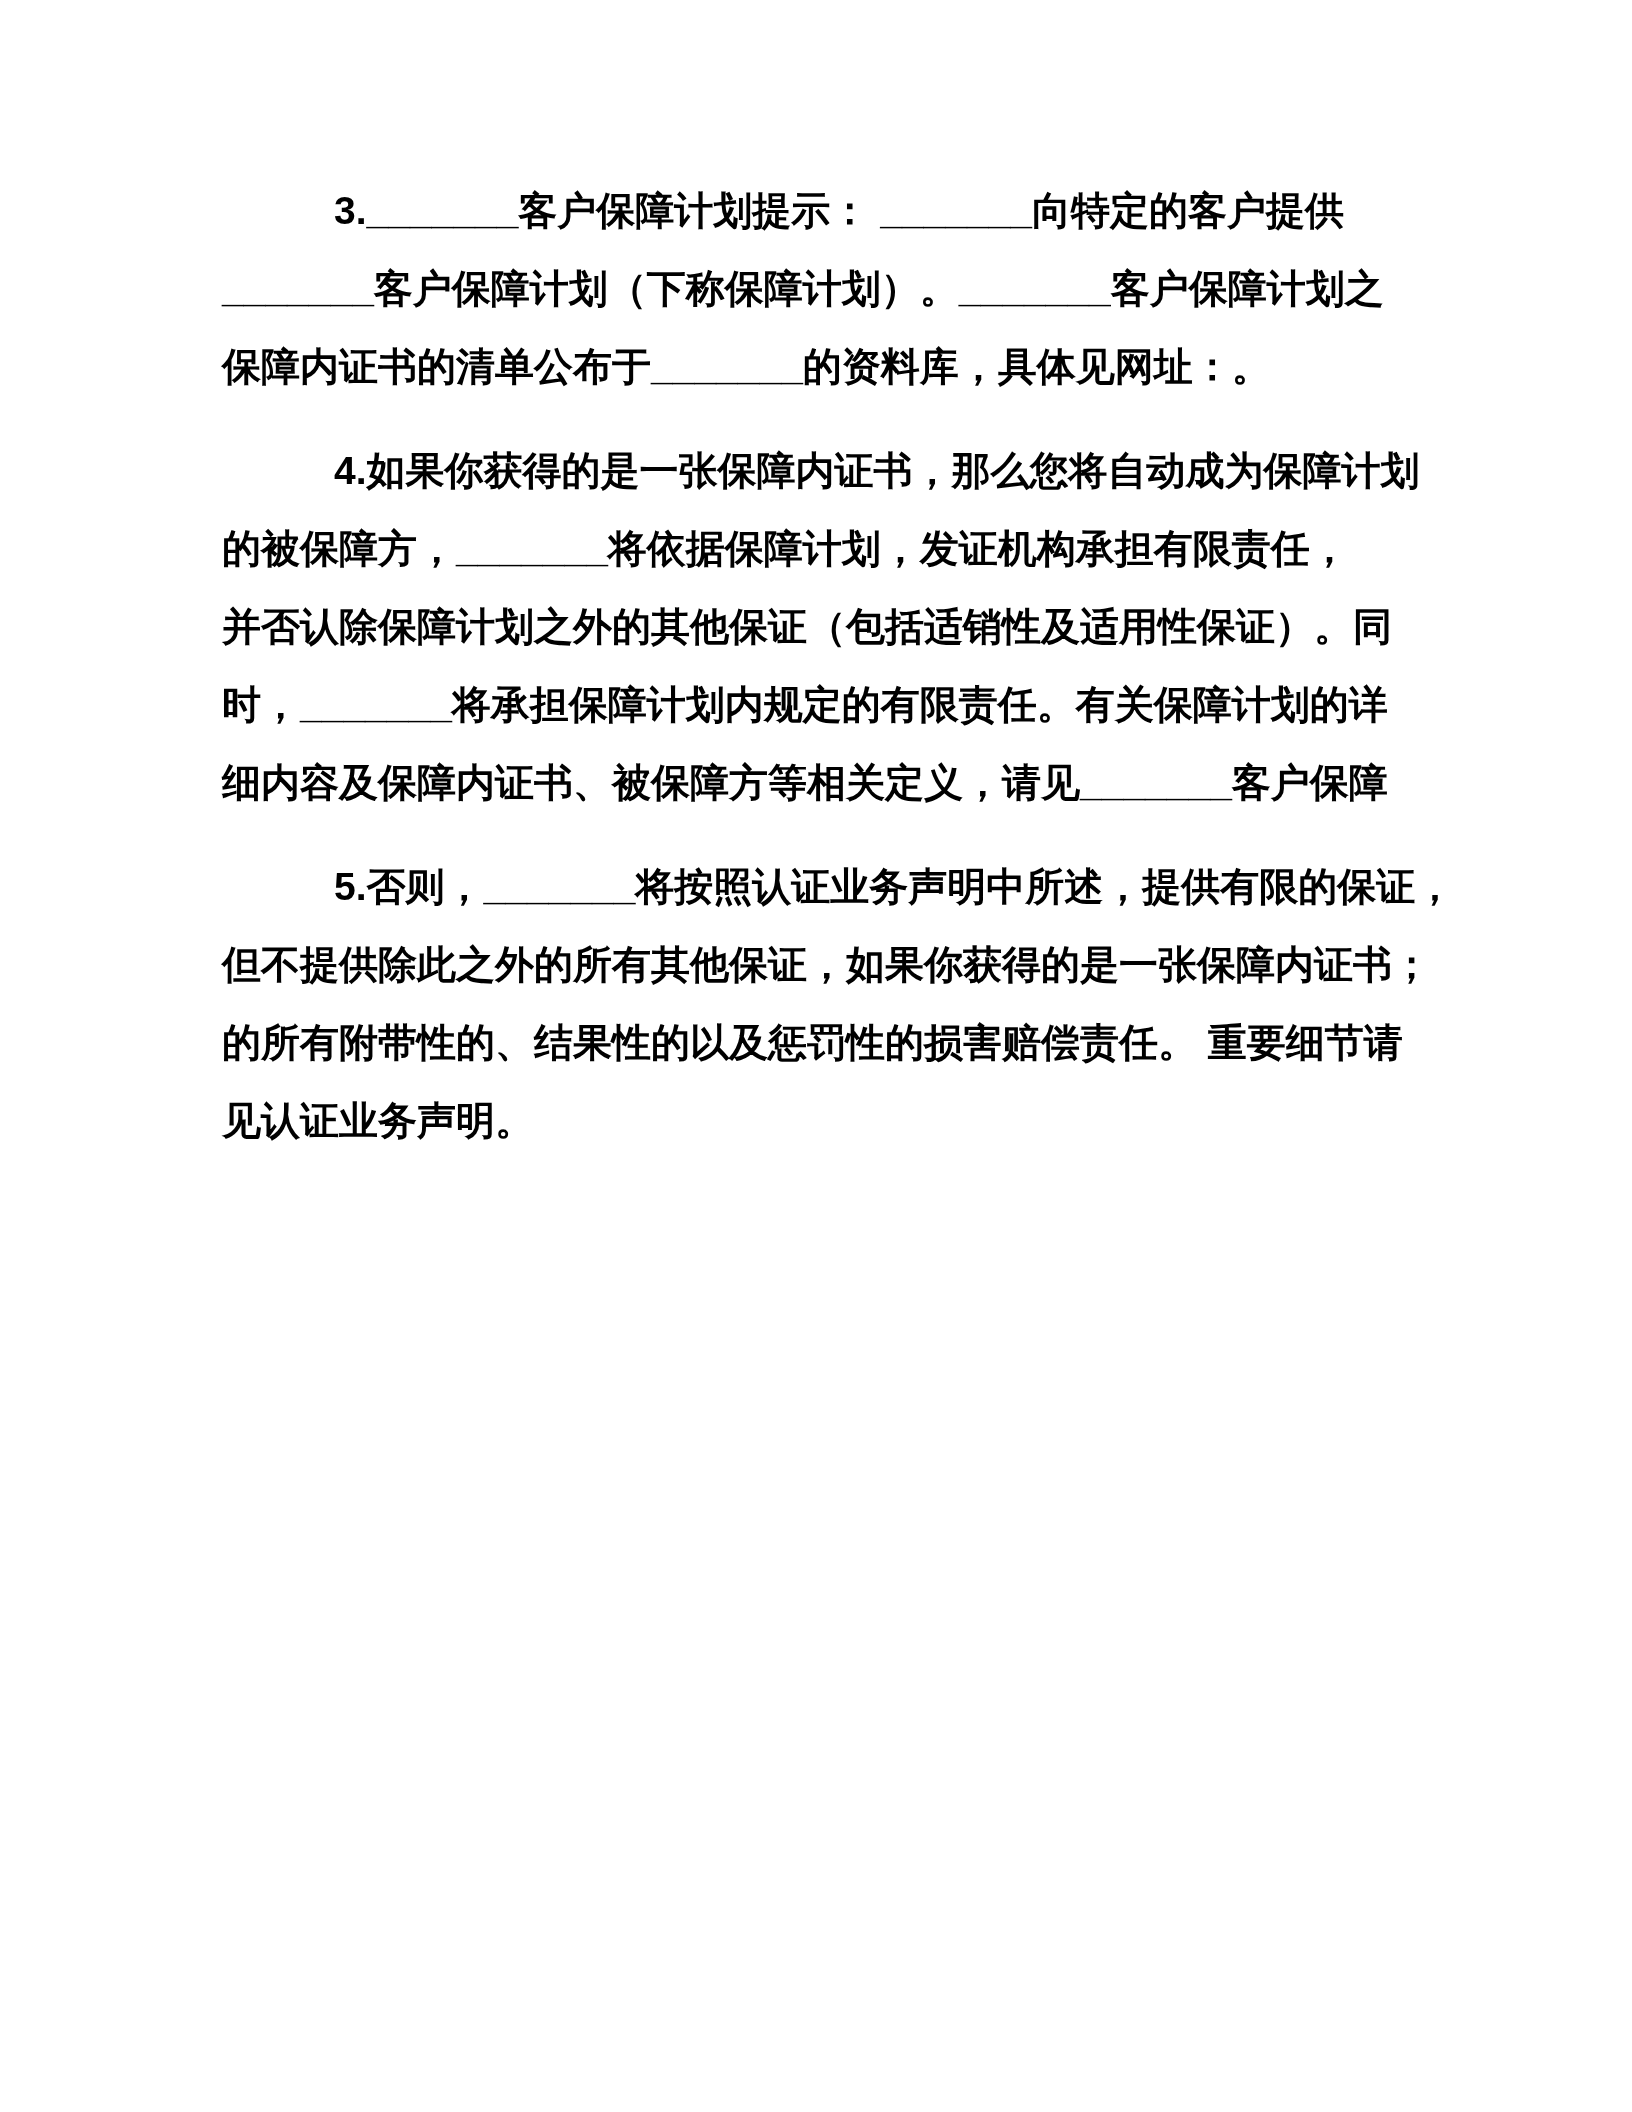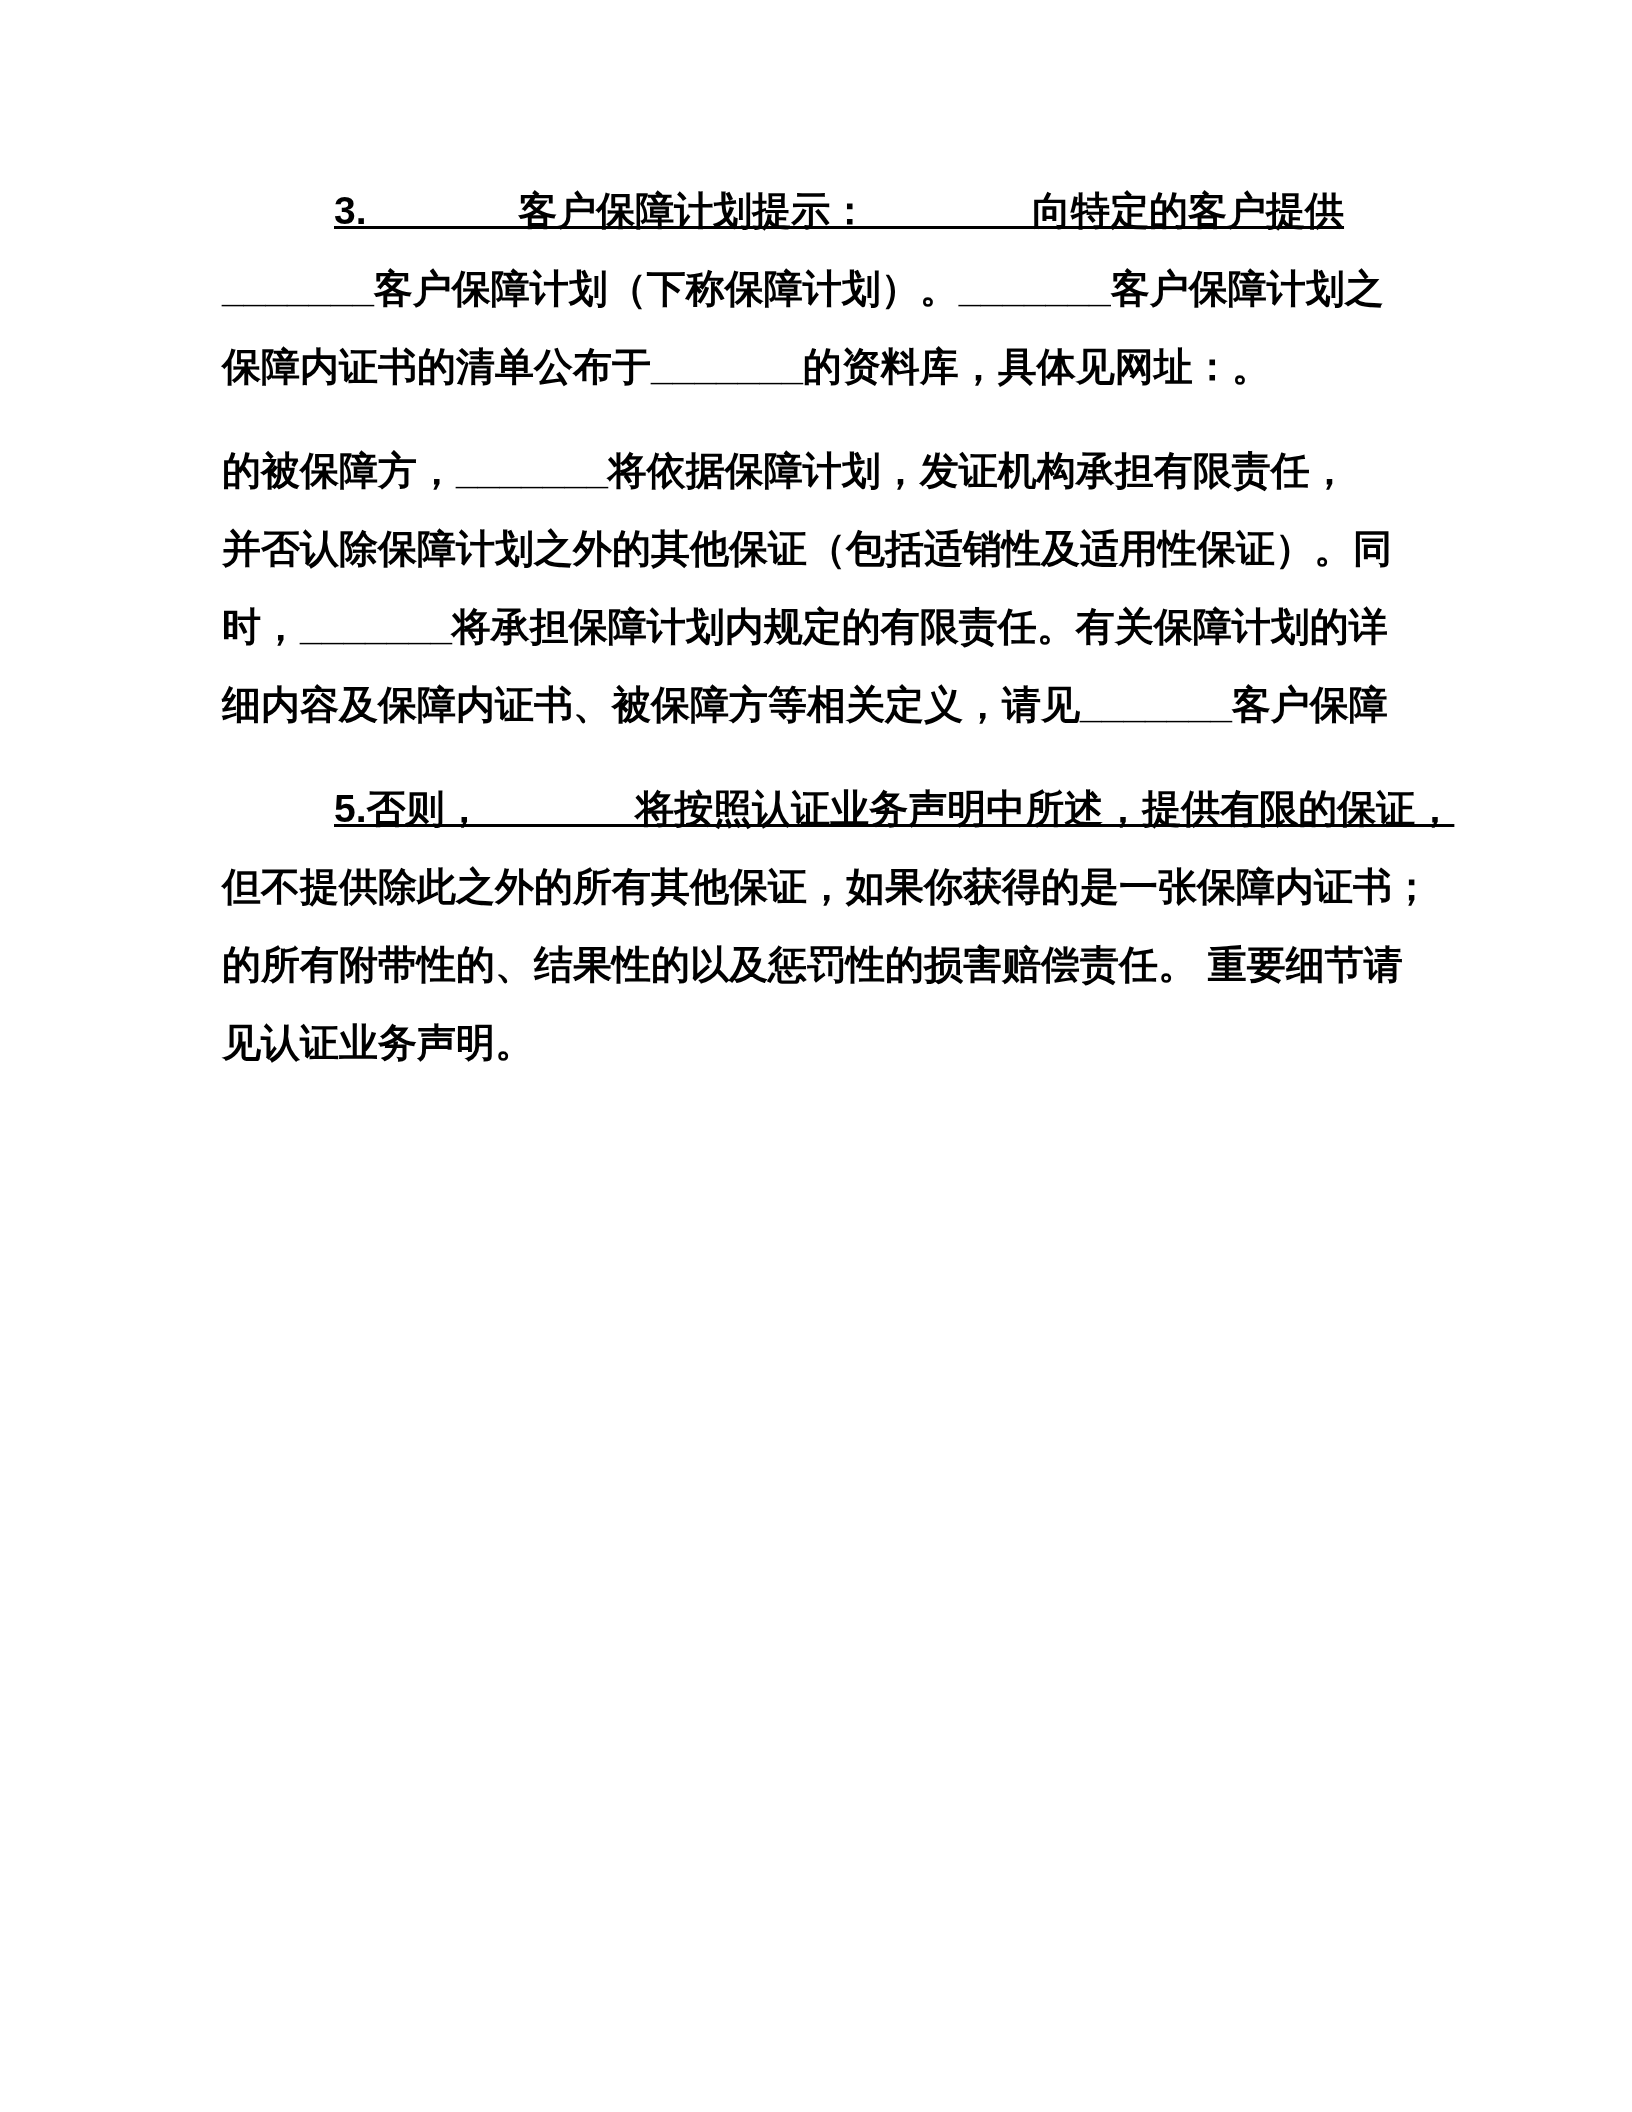--- a/index.html
+++ b/index.html
@@ -29,36 +29,36 @@
     margin: 0;
   }
   .paragraph + .paragraph {
     margin-top: 26px;
   }
   .line {
     white-space: nowrap;
   }
   .line.indent {
     text-indent: 112px;
-    text-decoration: underline;
   }
 </style>
 </head>
 <body>
 
 <div class="page">
   <div class="text-block">
 
     <div class="paragraph">
       <div class="line indent">3._______客户保障计划提示： _______向特定的客户提供</div>
       <div class="line">_______客户保障计划（下称保障计划）。_______客户保障计划之</div>
       <div class="line">保障内证书的清单公布于_______的资料库，具体见网址：。</div>
     </div>
 
     <div class="paragraph">
+      <div class="line indent">4.如果你获得的是一张保障内证书，那么您将自动成为保障计划</div>
       <div class="line">的被保障方，_______将依据保障计划，发证机构承担有限责任，</div>
       <div class="line">并否认除保障计划之外的其他保证（包括适销性及适用性保证）。同</div>
       <div class="line">时，_______将承担保障计划内规定的有限责任。有关保障计划的详</div>
       <div class="line">细内容及保障内证书、被保障方等相关定义，请见_______客户保障</div>
     </div>
 
     <div class="paragraph">
       <div class="line indent">5.否则，_______将按照认证业务声明中所述，提供有限的保证，</div>
       <div class="line">但不提供除此之外的所有其他保证，如果你获得的是一张保障内证书；</div>
       <div class="line">的所有附带性的、结果性的以及惩罚性的损害赔偿责任。 重要细节请</div>

